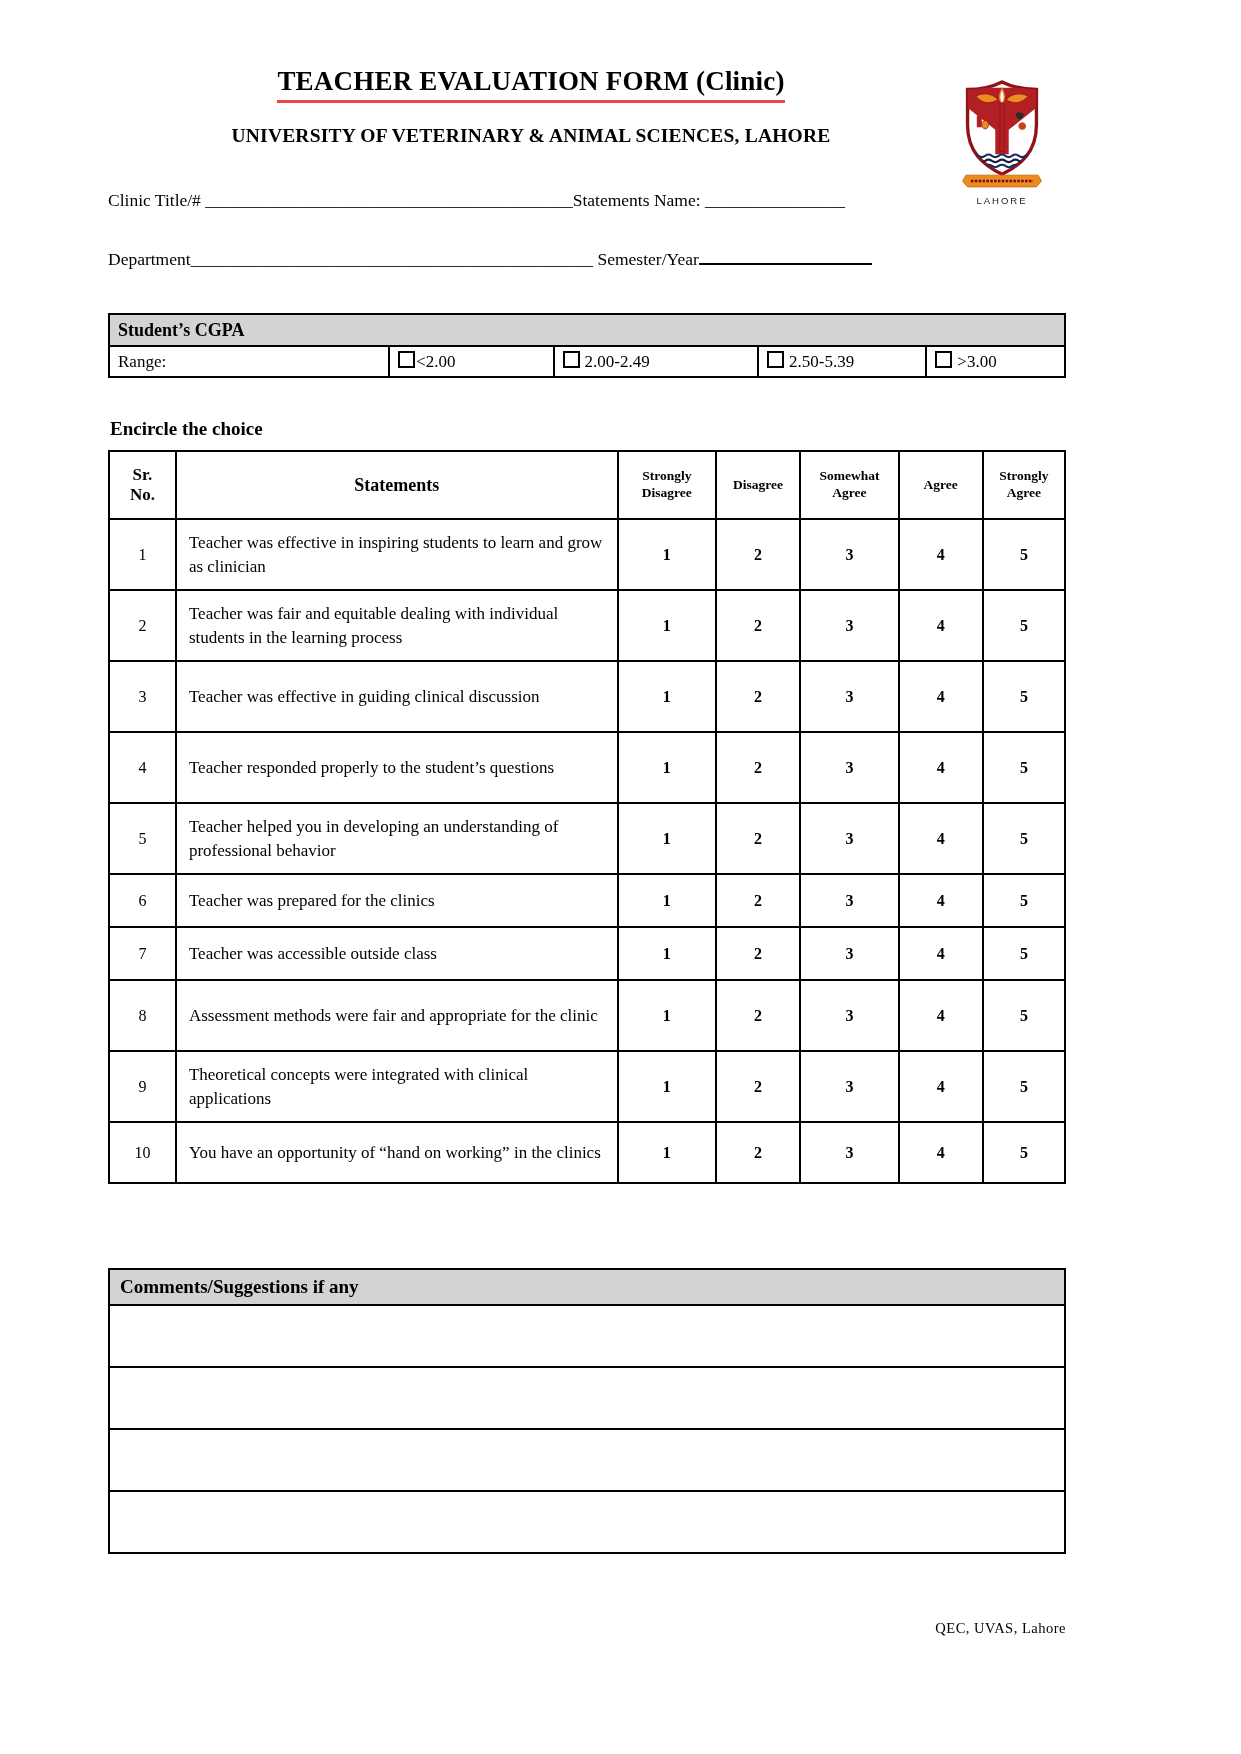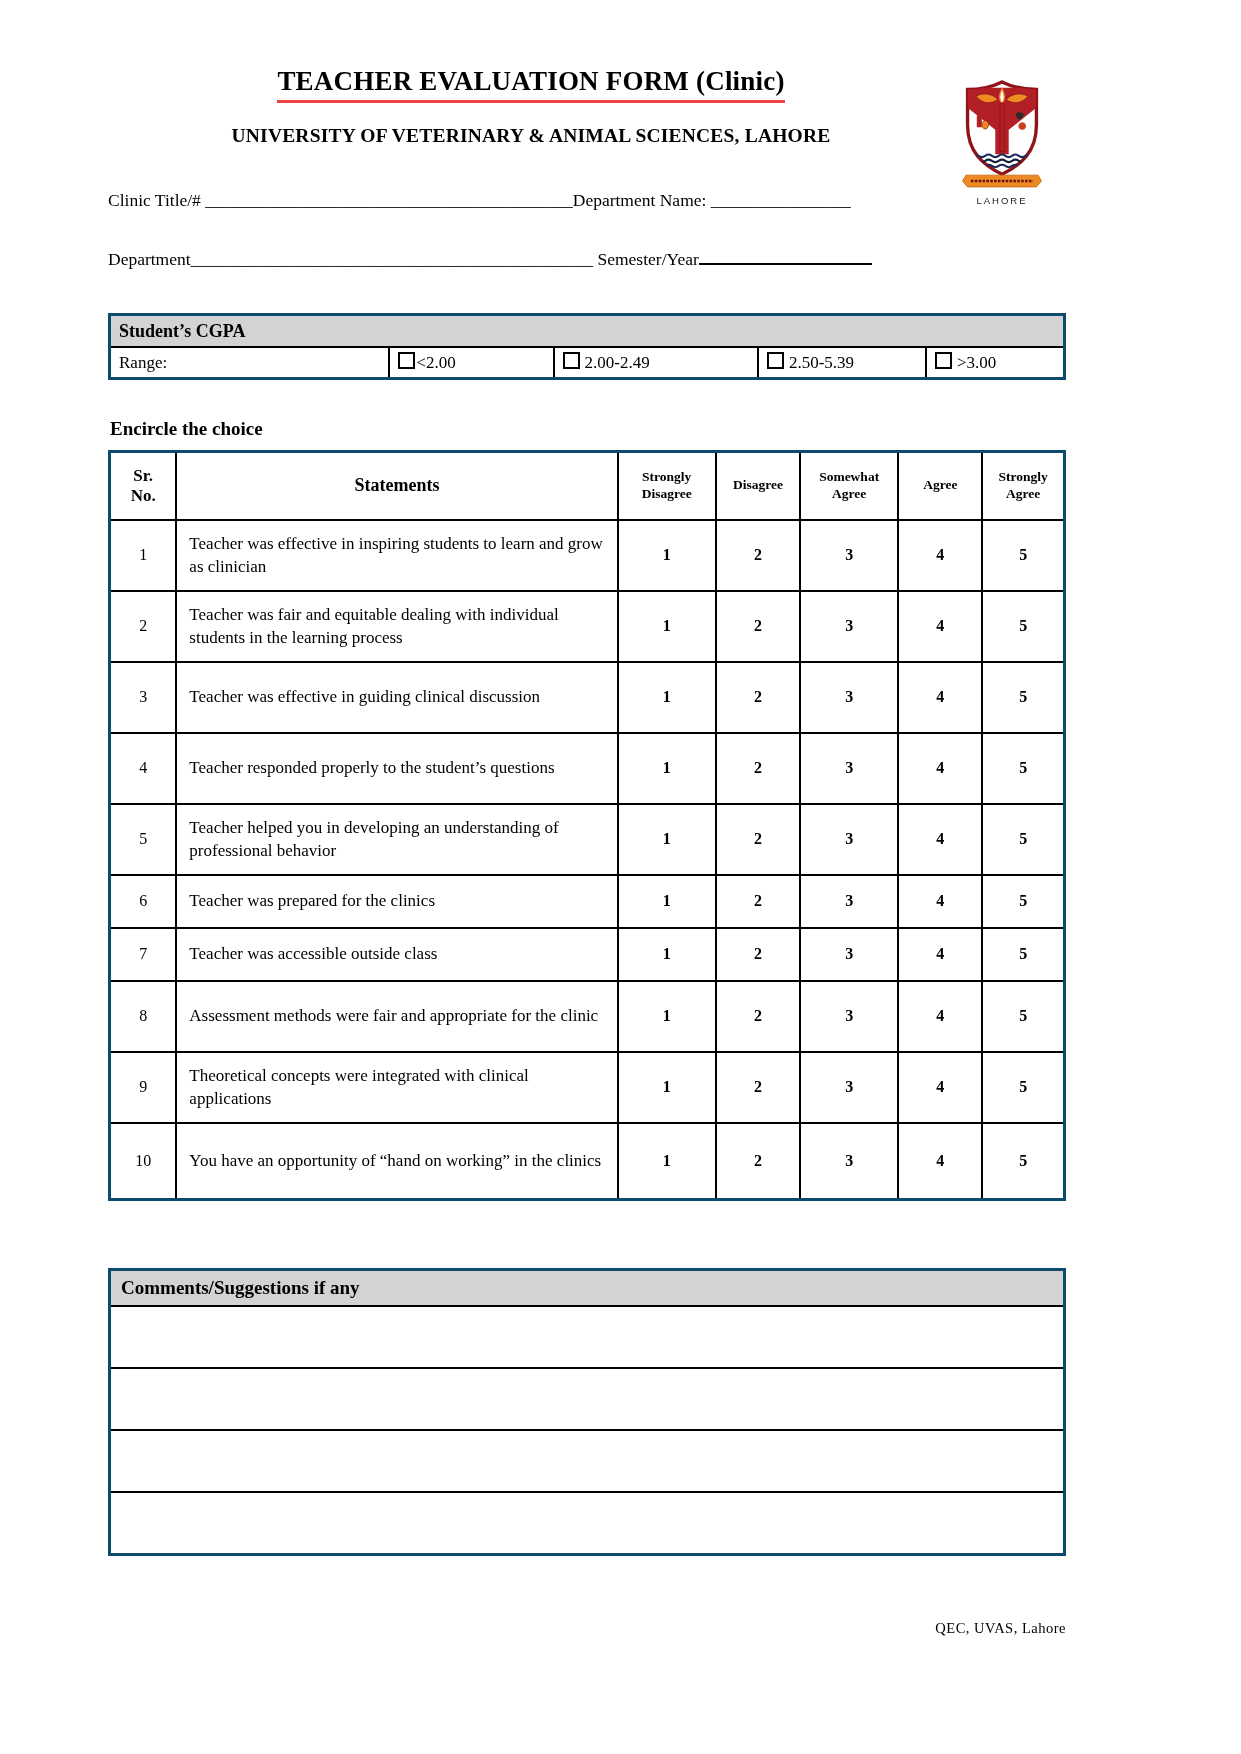--- a/index.html
+++ b/index.html
@@ -19,42 +19,42 @@
   .logo-caption{font-size:9.5px;letter-spacing:2px;margin-top:1px;font-family:"Liberation Sans",sans-serif;color:#222;}
   
   .field-row{position:absolute;left:108px;width:958px;font-size:17.5px;white-space:nowrap;}
   .field-row.r1{top:190px;}
   .field-row.r2{top:245px;}
   .uline{letter-spacing:0;}
   .solid-line{display:inline-block;width:173px;border-bottom:2.5px solid #000;height:18px;vertical-align:baseline;}
   
   table{border-collapse:collapse;table-layout:fixed;}
   td,th{border:2px solid #000;vertical-align:middle;}
-  .outer{border:3px solid #0c4a6e;}
+  .outer{border:1px solid #0c4a6e;}
   .grayhead{background:#d3d3d3;}
   
   .cgpa-table{position:absolute;left:108px;top:313px;width:958px;font-size:17px;}
   .cgpa-table .hcell{font-size:18px;font-weight:bold;text-align:left;padding:2px 8px;height:26px;}
   .cgpa-table td{height:27px;padding:1px 8px;}
   .cb{display:inline-block;width:13px;height:13px;border:2px solid #000;vertical-align:-1px;margin-right:5px;background:#fff;}
   .cb.tight{margin-right:1px;}
   
   .encircle{position:absolute;left:110px;top:418px;font-size:19px;font-weight:bold;font-family:Liberation Serif, serif;}
   .eval-table{position:absolute;left:108px;top:450px;width:958px;}
   .eval-table th{font-weight:bold;text-align:center;}
   .th-sr{font-size:17px;white-space:pre-line;}
   .th-st{font-size:18px;}
   .th-rating{font-size:13.5px;white-space:pre-line;line-height:1.25;}
   .eval-table .hrow{height:68px;}
   .stmt{font-size:17px;text-align:left;padding:4px 10px 4px 12px;line-height:1.38;}
   .srno{font-size:16px;text-align:center;}
   .num{font-size:16px;font-weight:bold;text-align:center;}
   .row-tall{height:71px;}
   .row-short{height:53px;}
-  .row-xtall{height:77px;}
+  .row-xtall{height:61px;}
   
   .comments-table{position:absolute;left:108px;top:1268px;width:958px;}
   .comments-table .hcell{font-size:19px;font-weight:bold;text-align:left;padding:3px 10px;height:28px;}
   .comments-table .blank{height:58px;background:#fff;}
   
   .footer{position:absolute;left:108px;top:1620px;width:958px;text-align:right;font-size:14.5px;letter-spacing:.5px;}
 </style>
 </head>
 <body>
 
@@ -97,21 +97,21 @@
       </g>
 
       <path d="M7 115 L93 115 L97 122 L91 129 L9 129 L3 122 Z" fill="#ed8a21" stroke="#c96a10" stroke-width="1"></path>
       <line x1="13" y1="122" x2="87" y2="122" stroke="#6b1012" stroke-width="3" stroke-dasharray="3 1.6"></line>
     </svg>
     <div class="logo-caption">LAHORE</div>
   </div>
 
   <div class="field-row r1">
     <span>Clinic Title/#</span>
-    <span class="uline">__________________________________________</span><span>Department Name:</span>
+    <span class="uline">__________________________________________</span><span>Statements Name:</span>
     <span class="uline">________________</span>
   </div>
 
   <div class="field-row r2">
     <span>Department</span><span class="uline">______________________________________________</span>
     <span>Semester/Year</span><span class="solid-line"></span>
   </div>
 
   <table class="cgpa-table outer">
     <colgroup>

